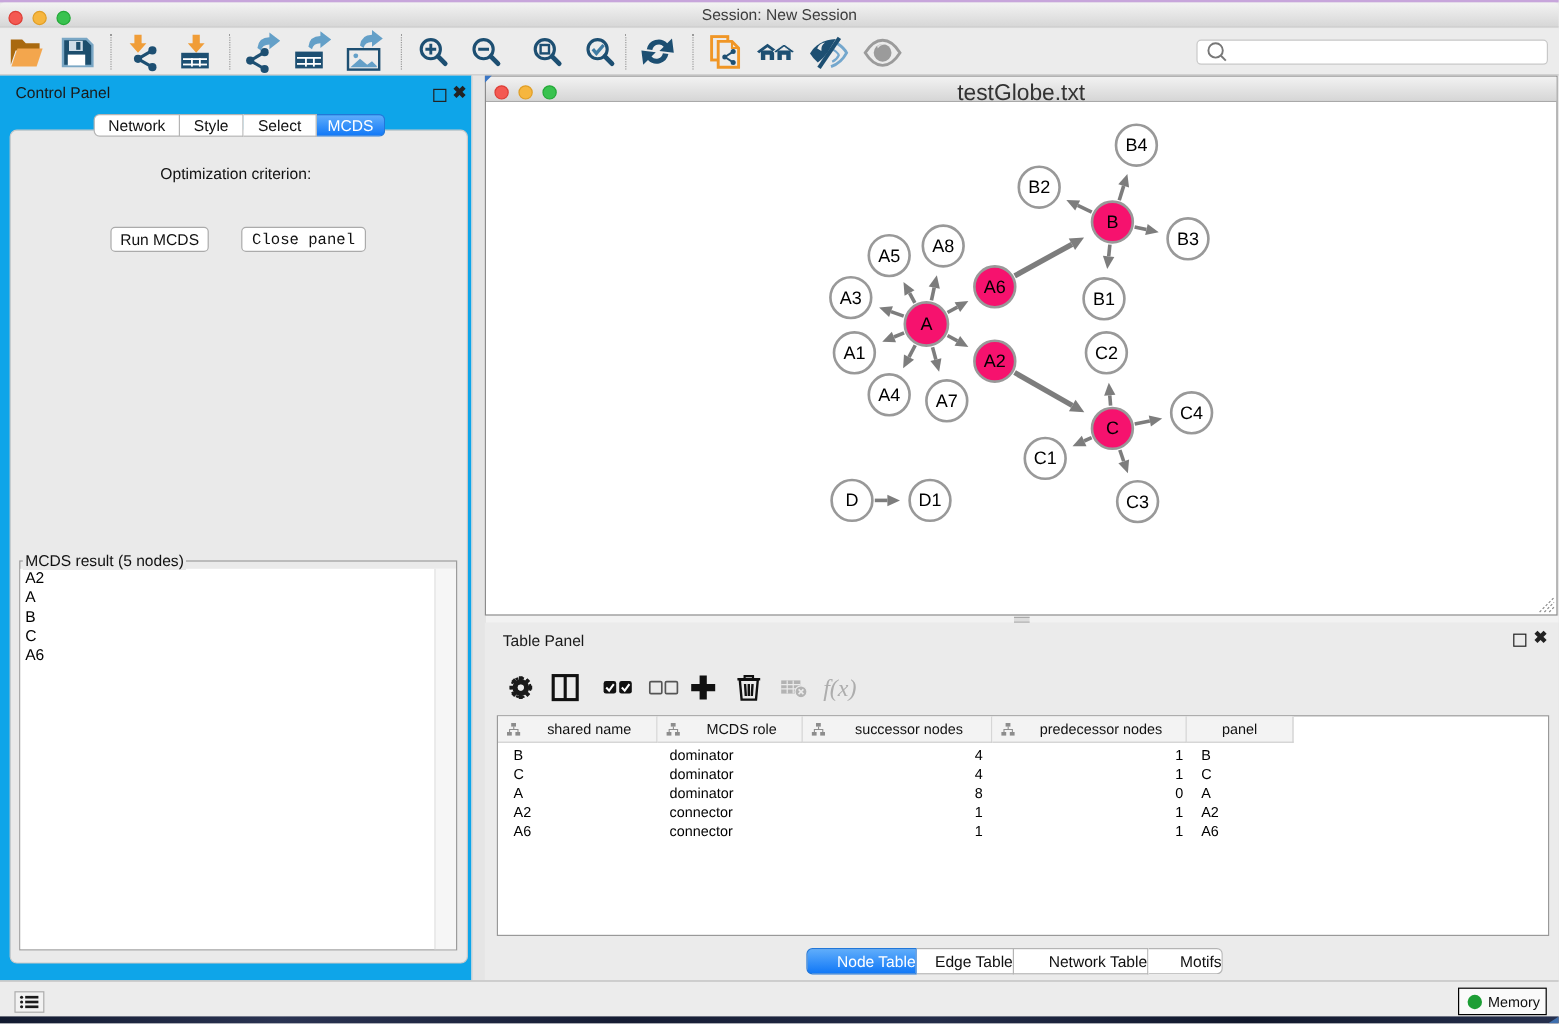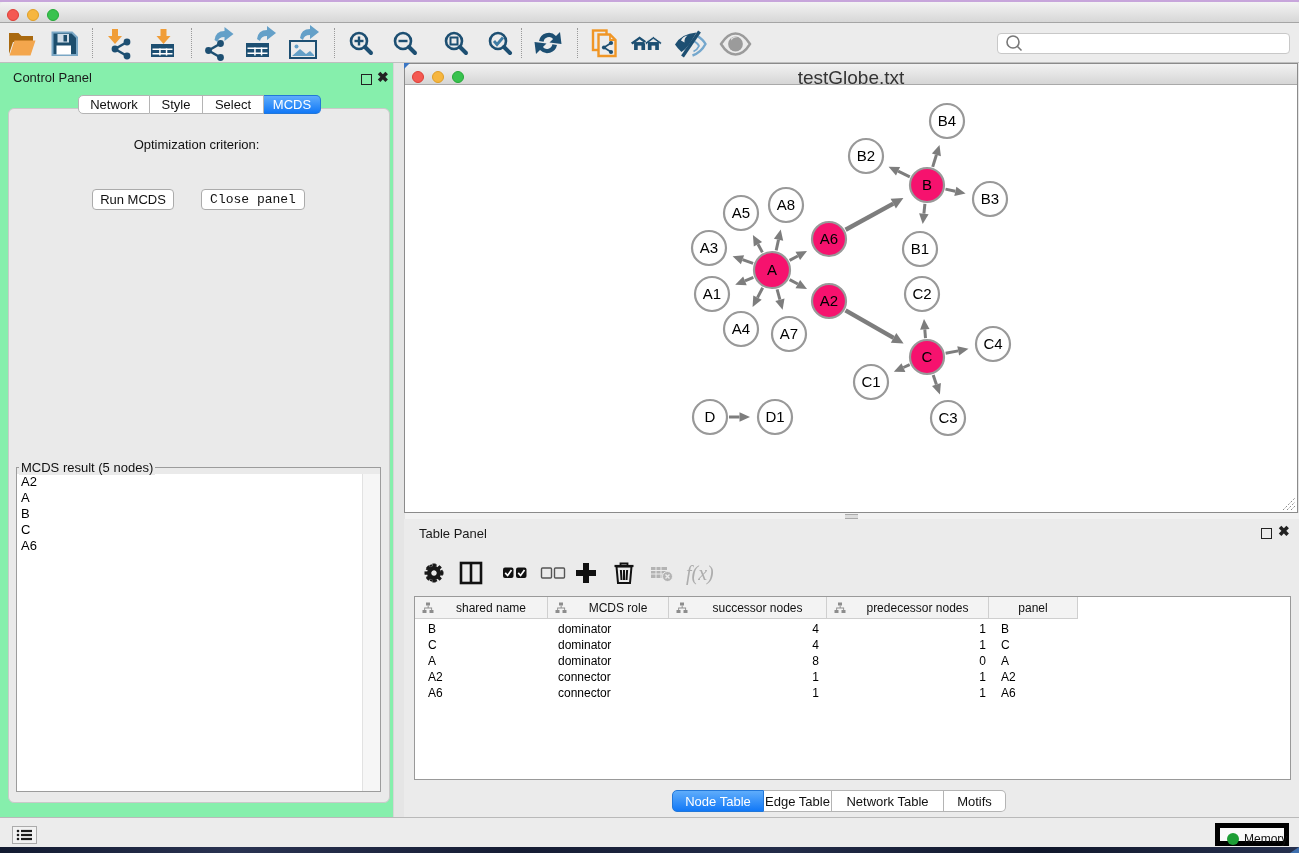--- a/index.html
+++ b/index.html
@@ -20,21 +20,21 @@
 #titlebar .g { left:47px; background:#39c24f; border:1px solid #24a938; }
 
 #toolbar { left:0; top:24px; width:1299px; height:39px; background:#ececec;
   border-bottom:1px solid #bfbfbf; }
 .sep { position:absolute; top:4px; height:30px; width:0;
   border-left:1px dotted #9a9a9a; }
 #search { position:absolute; left:997px; top:9px; width:293px; height:21px;
   background:#fff; border:1px solid #c8c8c8; border-radius:4px; }
 
 
-#cpanel { left:0; top:63px; width:393px; height:754px; background:#86efac; }
+#cpanel { left:0; top:63px; width:393px; height:754px; background:#0ea5e9; }
 #cpanel .hdr { position:absolute; left:13px; top:7px; font-size:13px; color:#1a1a1a; }
 .winbtn { position:absolute; font-size:12px; color:#222; }
 #tabs { position:absolute; left:78px; top:32px; height:19px; display:flex; }
 .tab { height:19px; background:#fff; border:1px solid #b4b4b4; border-left:none;
   font-size:13px; color:#111; text-align:center; line-height:18px; }
 .tab:first-child { border-left:1px solid #b4b4b4; border-radius:5px 0 0 5px; }
 .tab:last-child { border-radius:0 5px 5px 0; }
 .tab.sel { background:linear-gradient(#5fadfb,#1178f7); color:#fff; border-color:#2277d8; }
 #cpinner { position:absolute; left:8px; top:45px; width:382px; height:695px;
   background:#eaeaea; border:1px solid #c9c9c9; border-radius:6px; }
@@ -80,45 +80,46 @@
 #tablebox { position:absolute; left:10px; top:77px; width:877px; height:184px;
   background:#fff; border:1px solid #999; }
 #thead { position:absolute; left:0; top:0; height:22px; display:flex;
   font-size:12px; color:#111; }
 .th { background:#f3f3f3; border-right:1px solid #cfcfcf; border-bottom:1px solid #cfcfcf;
   position:relative; height:22px; }
 .th .t { position:absolute; left:20px; right:0; top:4px; text-align:center; }
 .trow { position:absolute; font-size:12px; color:#000; height:16px; line-height:16px; }
 #ttabs { position:absolute; left:268px; top:271px; height:22px; display:flex; }
 .ttab { height:22px; background:#fff; border:1px solid #b4b4b4; border-left:none;
-  font-size:13px; color:#111; text-align:center; line-height:21px; }
+  font-size:13px; color:#111; text-align:right; line-height:21px; }
 .ttab:first-child { border-left:1px solid #b4b4b4; border-radius:5px 0 0 5px; }
 .ttab:last-child { border-radius:0 5px 5px 0; }
 .ttab.sel { background:linear-gradient(#5fadfb,#1178f7); color:#fff; border-color:#2277d8; }
 
 
 #statusbar { left:0; top:817px; width:1299px; height:30px; background:#ececec;
   border-top:1px solid #b9b9b9; }
 #listbtn { position:absolute; left:12px; top:8px; width:25px; height:18px;
   background:#f2f2f2; border:1px solid #ababab; }
 #membtn { position:absolute; left:1215px; top:5px; width:74px; height:23px;
-  background:#fafafa; border:5px solid #000000; font-size:12px; color:#111; }
+  background:#fafafa; border:1px solid #000000; font-size:12px; color:#111; }
 #membtn .dot { position:absolute; left:7px; top:5px; width:12px; height:12px;
   border-radius:50%; background:#1d9e35; }
 #membtn .t { position:absolute; left:24px; top:4px; }
 #bottomstrip { left:0; top:847px; width:1299px; height:6px;
   background:linear-gradient(90deg,#121a30,#2a3352 18%,#151c33 40%,#232c49 60%,#10172b 80%,#26304e); }
 </style>
 </head>
 <body>
 <div class="abs" id="topstrip"></div>
 <div class="abs" id="titlebar">
   <div class="tl r"></div>
     <div class="tl y"></div>
     <div class="tl g"></div>
+  <div class="title">Session: New Session</div>
 </div>
 <div class="abs" id="toolbar">
   <div class="sep" style="left:92px"></div>
   <div class="sep" style="left:191px"></div>
   <div class="sep" style="left:334px"></div>
   <div class="sep" style="left:521px"></div>
   <div class="sep" style="left:577px"></div>
   <div id="search"></div>
   <svg id="tbicons" class="abs" style="left:0;top:0" width="1299" height="38" viewBox="0 0 1299 38">
 <g>
@@ -492,21 +493,21 @@
     <div class="trow" style="left:470px;top:72px;width:101px;text-align:right">1</div>
     <div class="trow" style="left:586px;top:72px">A2</div>
     <div class="trow" style="left:13px;top:88px">A6</div>
     <div class="trow" style="left:143px;top:88px">connector</div>
     <div class="trow" style="left:300px;top:88px;width:104px;text-align:right">1</div>
     <div class="trow" style="left:470px;top:88px;width:101px;text-align:right">1</div>
     <div class="trow" style="left:586px;top:88px">A6</div>
   </div>
   <div id="ttabs">
     <div class="ttab sel" style="width:92px">Node Table</div>
-    <div class="ttab" style="width:68px">Edge Table</div>
+    <div class="ttab" style="width:81px">Edge Table</div>
     <div class="ttab" style="width:112px">Network Table</div>
     <div class="ttab" style="width:62px">Motifs</div>
   </div>
 </div>
 
 <div class="abs" id="statusbar">
   <div id="listbtn"><svg width="23" height="16" viewBox="0 0 23 16">
         <g fill="#1a1a1a">
           <circle cx="5" cy="4" r="1.3"></circle>
           <circle cx="5" cy="8" r="1.3"></circle>

